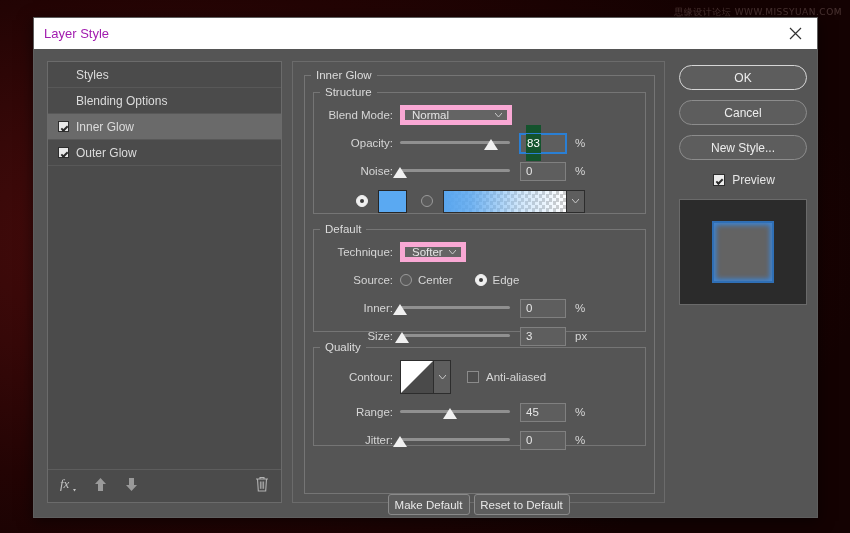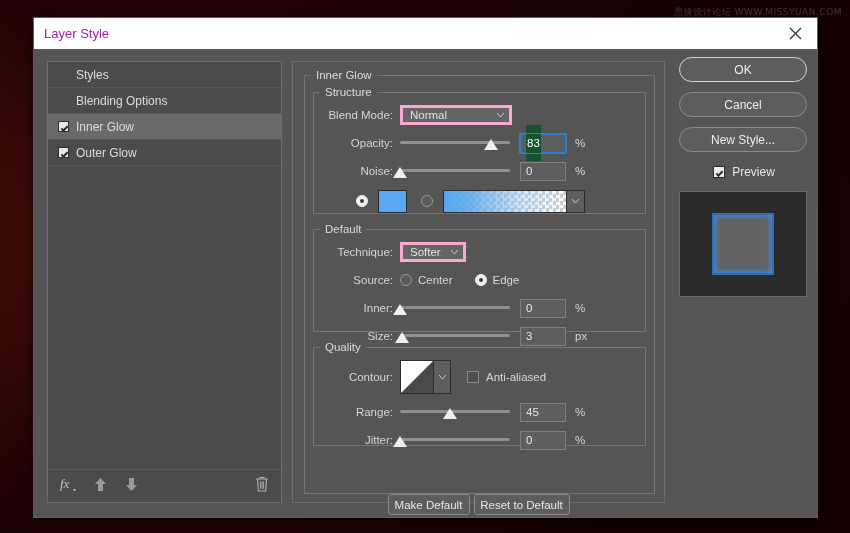--- a/index.html
+++ b/index.html
@@ -111,21 +111,21 @@
   #grp-quality   { margin: 9px 8px 0 8px; height: 105px; }
 
   .row { display: flex; align-items: center; height: 22px; margin-top: 6px; }
   .lbl {
     font-size: 11.5px; color: #d6d6d6;
     text-align: right; padding-right: 7px; flex: 0 0 auto;
   }
   .lbl.w { width: 86px; }
 
   select, .fakeselect {
-    background: #646464; border: 3px solid #f9a8d4; color: #e4e4e4;
+    background: #646464; border: 5px solid #f9a8d4; color: #e4e4e4;
     font-size: 11.5px; font-family: "Liberation Sans", sans-serif;
     height: 20px; padding: 0 18px 0 7px;
     appearance: none; -webkit-appearance: none;
     position: relative; cursor: pointer;
     display: flex; align-items: center;
   }
   .fakeselect .arrow {
     position: absolute; right: 5px; top: 50%; margin-top: -2px;
     width: 7px; height: 4px;
   }
@@ -220,21 +220,21 @@
     display: flex; align-items: center; justify-content: center;
   }
   #bottom-btns {
     position: absolute; left: 258px; top: 445px;
     width: 373px; display: flex; justify-content: center; gap: 4px;
   }
   #make-default-btn  { width: 82px; height: 21px; }
   #reset-default-btn { width: 96px; height: 21px; }
 
   
-  #right-panel { position: absolute; left: 645px; top: 8px; width: 130px; }
+  #right-panel { position: absolute; left: 645px; top: 16px; width: 130px; }
   .bigbtn {
     width: 128px; height: 25px; margin-bottom: 10px;
     background: #5d5d5d; border: 1px solid #8c8c8c; border-radius: 13px;
     color: #ededed; font-size: 12px;
     display: flex; align-items: center; justify-content: center;
     cursor: pointer; font-family: "Liberation Sans", sans-serif;
   }
   #ok-btn { border-color: #d6d6d6; }
   #preview-row {
     display: flex; align-items: center; justify-content: center;

